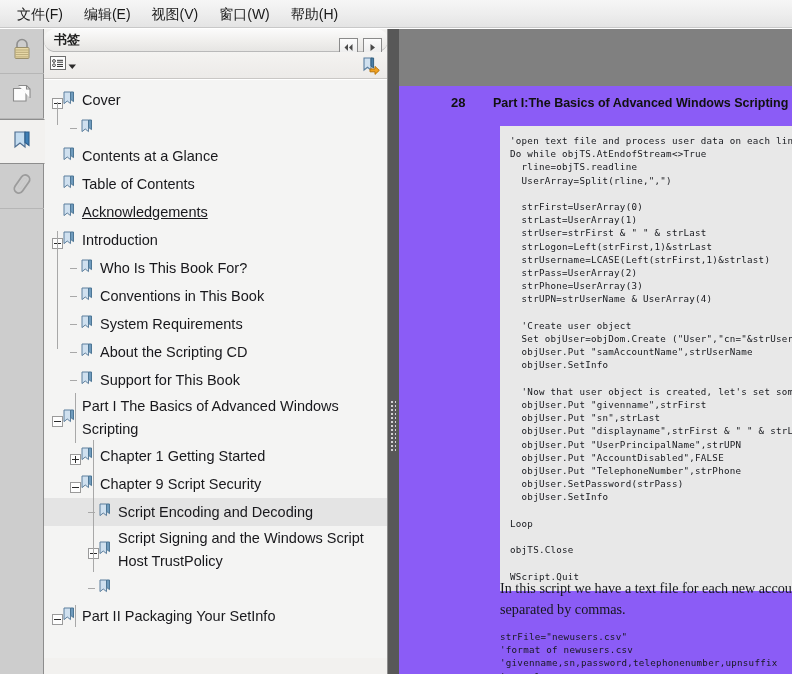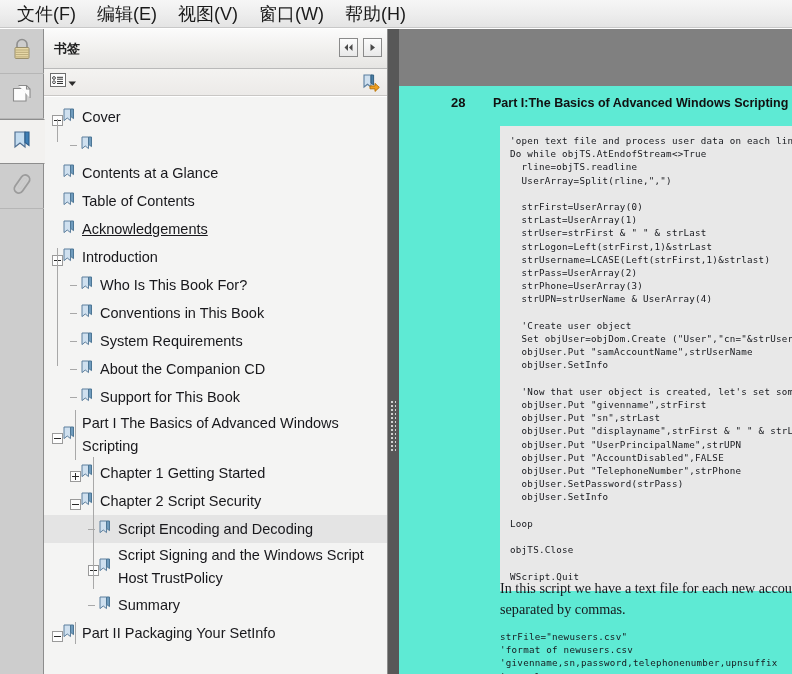--- a/index.html
+++ b/index.html
@@ -19,21 +19,21 @@
   .menubar {
     position: absolute; left: 0; top: 0;
     width: 792px; height: 28px;
     background: linear-gradient(to bottom, #f6f6f6 0%, #eeeeee 50%, #e4e4e4 100%);
     border-bottom: 1px solid #c8c8c8;
     display: flex; align-items: center;
     padding-left: 8px;
     box-sizing: border-box;
   }
   .menu-item {
-    font-size: 18px;
+    font-size: 14px;
     color: #1a1a1a;
     padding: 3px 9px;
     margin-right: 3px;
     white-space: nowrap;
     cursor: default;
     line-height: 1;
   }
 
   
   .tabstrip {
@@ -61,25 +61,26 @@
 
   
   .panel {
     position: absolute; left: 44px; top: 29px;
     width: 344px; height: 645px;
     background: #f2f1ef;
     box-sizing: border-box;
   }
   .panel-header {
     position: relative;
-    height: 40px;
+    height: 23px;
     background: linear-gradient(to bottom, #fbfbfb 0%, #f0efed 55%, #e6e5e3 100%);
     border-bottom: 1px solid #b9b9b9;
     display: flex; align-items: center;
     box-sizing: border-box;
+    border-radius: 19px;
   }
   .panel-title {
     font-size: 13px; font-weight: bold; color: #222;
     margin-left: 10px;
   }
   .panel-navbtns {
     position: absolute; right: 6px; top: 9px;
     display: flex; gap: 5px;
   }
   .navbtn {
@@ -206,21 +207,21 @@
   
   .docview {
     position: absolute; left: 399px; top: 29px;
     width: 393px; height: 645px;
     background: #808080;
     overflow: hidden;
   }
   .page {
     position: absolute; left: 0; top: 57px;
     width: 393px; height: 588px;
-    background: #5eead4;
+    background: #8b5cf6;
     box-sizing: border-box;
   }
   .pg-head {
     position: absolute; left: 52px; top: 9px;
     display: flex; align-items: baseline;
     font-family: "Liberation Sans", sans-serif;
   }
   .pg-num {
     font-size: 13px; font-weight: bold; color: #111;
     width: 42px;
@@ -469,21 +470,21 @@
             <span class="label">System Requirements</span>
           </div>
           <div class="node">
             <span class="ind" style="width: 26px;"></span>
             <span class="connector"></span>
             <span style="width: 4px;"></span>
             <span class="bm-icon"><svg width="13" height="15" viewBox="0 0 13 15">
       <path d="M1 1 h6.5 v11.6 l-3.25 -2.6 l-3.25 2.6 z" fill="#cfe0ef" stroke="#5d7f9d" stroke-width="1"></path>
       <path d="M7.5 1 h3 v9.6 l-3 -2.3 z" fill="#6f9bbd" stroke="#4d7695" stroke-width="1"></path>
     </svg></span>
-            <span class="label">About the Companion CD</span>
+            <span class="label">About the Scripting CD</span>
           </div>
           <div class="node">
             <span class="ind" style="width: 26px;"></span>
             <span class="connector"></span>
             <span style="width: 4px;"></span>
             <span class="bm-icon"><svg width="13" height="15" viewBox="0 0 13 15">
       <path d="M1 1 h6.5 v11.6 l-3.25 -2.6 l-3.25 2.6 z" fill="#cfe0ef" stroke="#5d7f9d" stroke-width="1"></path>
       <path d="M7.5 1 h3 v9.6 l-3 -2.3 z" fill="#6f9bbd" stroke="#4d7695" stroke-width="1"></path>
     </svg></span>
             <span class="label">Support for This Book</span>
@@ -506,21 +507,21 @@
     </svg></span>
             <span class="label">Chapter 1  Getting Started</span>
           </div>
           <div class="node">
             <span class="ind" style="width: 26px;"></span>
             <span class="toggle"></span>
             <span class="bm-icon"><svg width="13" height="15" viewBox="0 0 13 15">
       <path d="M1 1 h6.5 v11.6 l-3.25 -2.6 l-3.25 2.6 z" fill="#cfe0ef" stroke="#5d7f9d" stroke-width="1"></path>
       <path d="M7.5 1 h3 v9.6 l-3 -2.3 z" fill="#6f9bbd" stroke="#4d7695" stroke-width="1"></path>
     </svg></span>
-            <span class="label">Chapter 2  Script Security</span>
+            <span class="label">Chapter 9  Script Security</span>
           </div>
           <div class="node selected">
             <span class="ind" style="width: 44px;"></span>
             <span class="connector"></span>
             <span style="width: 4px;"></span>
             <span class="bm-icon"><svg width="13" height="15" viewBox="0 0 13 15">
       <path d="M1 1 h6.5 v11.6 l-3.25 -2.6 l-3.25 2.6 z" fill="#cfe0ef" stroke="#5d7f9d" stroke-width="1"></path>
       <path d="M7.5 1 h3 v9.6 l-3 -2.3 z" fill="#6f9bbd" stroke="#4d7695" stroke-width="1"></path>
     </svg></span>
             <span class="label">Script Encoding and Decoding</span>
@@ -535,21 +536,20 @@
             <span class="label">Script Signing and the Windows Script Host TrustPolicy</span>
           </div>
           <div class="node">
             <span class="ind" style="width: 44px;"></span>
             <span class="connector"></span>
             <span style="width: 4px;"></span>
             <span class="bm-icon"><svg width="13" height="15" viewBox="0 0 13 15">
       <path d="M1 1 h6.5 v11.6 l-3.25 -2.6 l-3.25 2.6 z" fill="#cfe0ef" stroke="#5d7f9d" stroke-width="1"></path>
       <path d="M7.5 1 h3 v9.6 l-3 -2.3 z" fill="#6f9bbd" stroke="#4d7695" stroke-width="1"></path>
     </svg></span>
-            <span class="label">Summary</span>
           </div>
           <div class="node">
             <span class="ind" style="width: 8px;"></span>
             <span class="toggle"></span>
             <span class="bm-icon"><svg width="13" height="15" viewBox="0 0 13 15">
       <path d="M1 1 h6.5 v11.6 l-3.25 -2.6 l-3.25 2.6 z" fill="#cfe0ef" stroke="#5d7f9d" stroke-width="1"></path>
       <path d="M7.5 1 h3 v9.6 l-3 -2.3 z" fill="#6f9bbd" stroke="#4d7695" stroke-width="1"></path>
     </svg></span>
             <span class="label">Part II  Packaging Your SetInfo</span>
           </div>

